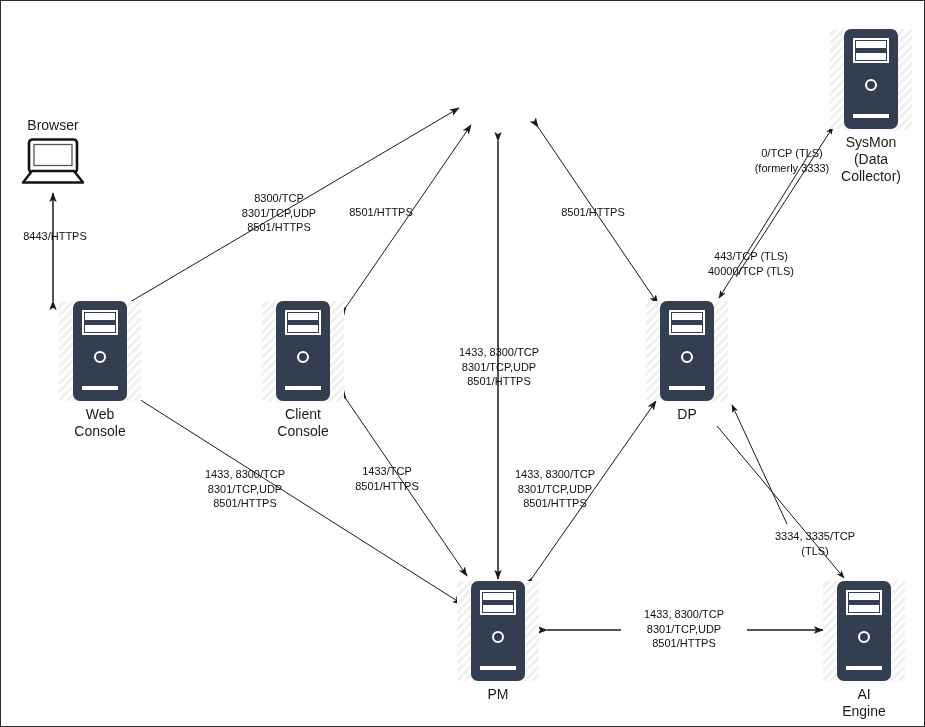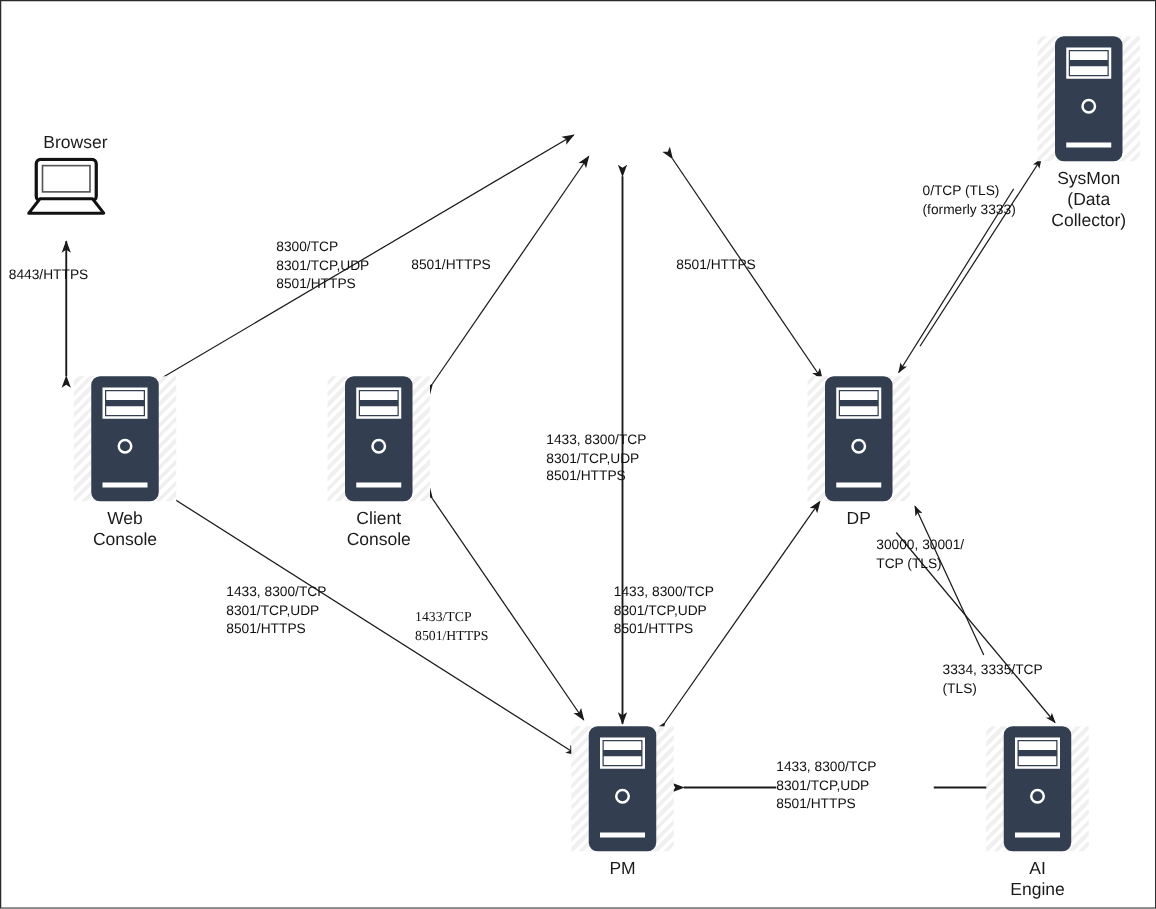--- a/index.html
+++ b/index.html
@@ -113,20 +113,21 @@
   .laptop-ico {
     position: relative;
     width: 66px;
     height: 47px;
   }
   .edge-label {
     position: absolute;
     font-size: 11px;
     line-height: 14.5px;
     color: #111111;
+    text-align: center;
     white-space: pre-line;
     background: transparent;
   }
 </style>
 </head>
 <body>
 
 <div id="canvas">
 
   <svg id="edge-layer" viewBox="0 0 925 727" xmlns="http://www.w3.org/2000/svg">
@@ -159,21 +160,21 @@
 
     <line x1="531" y1="577" x2="655" y2="400" stroke="#1a1a1a" stroke-width="1" marker-end="url(#ah)" marker-start="url(#ah)"></line>
 
     <line x1="716" y1="425" x2="843" y2="577" stroke="#1a1a1a" stroke-width="1" marker-end="url(#ahs)"></line>
 
     <line x1="786" y1="523" x2="731" y2="404" stroke="#1a1a1a" stroke-width="1" marker-end="url(#ahs)"></line>
 
     <line x1="546" y1="629" x2="822" y2="629" stroke="#1a1a1a" stroke-width="1.5" marker-end="url(#ah)" marker-start="url(#ah)"></line>
   </svg>
 
-  <div class="node" style="left:19px; top:104px; width:66px;align-items:flex-end;">
+  <div class="node" style="left:19px; top:116px; width:66px;">
     <div class="node-label above">Browser</div>
     <div class="laptop-ico">
       <svg viewBox="0 0 66 47" width="66" height="47" xmlns="http://www.w3.org/2000/svg">
         <rect x="9" y="1.5" width="48" height="33" rx="3.5" fill="#ffffff" stroke="#121212" stroke-width="2.6"></rect>
         <rect x="14" y="6.5" width="38" height="21" fill="#ffffff" stroke="#555555" stroke-width="1.3"></rect>
         <rect x="13" y="33" width="40" height="6" fill="#121212"></rect>
         <path d="M3 44.5 L12 33 L54 33 L63 44.5 Z" fill="#ffffff" stroke="#121212" stroke-width="2.4" stroke-linejoin="round"></path>
       </svg>
     </div>
   </div>
@@ -236,64 +237,64 @@
       <div class="server-hatch"></div>
       <div class="server-body">
         <div class="bar-frame"></div>
         <div class="sv-circle"></div>
         <div class="sv-footbar"></div>
       </div>
     </div>
     <div class="node-label">PM</div>
   </div>
 
-  <div class="node" style="left:809px; top:580px; width:40px;">
+  <div class="node" style="left:843px; top:580px; width:40px;">
     <div class="server-ico">
       <div class="server-hatch"></div>
       <div class="server-body">
         <div class="bar-frame"></div>
         <div class="sv-circle"></div>
         <div class="sv-footbar"></div>
       </div>
     </div>
     <div class="node-label">AI Engine</div>
   </div>
 
-  <div class="edge-label" style="left:6px; top:212px; width:96px;">8443/HTTPS</div>
+  <div class="edge-label" style="left:6px; top:228px; width:96px;">8443/HTTPS</div>
 
   <div class="edge-label" style="left:220px; top:190px; width:116px;">8300/TCP
 8301/TCP,UDP
 8501/HTTPS</div>
 
   <div class="edge-label" style="left:328px; top:204px; width:104px;">8501/HTTPS</div>
 
   <div class="edge-label" style="left:540px; top:204px; width:104px;">8501/HTTPS</div>
 
   <div class="edge-label" style="left:436px; top:344px; width:124px;">1433, 8300/TCP
 8301/TCP,UDP
 8501/HTTPS</div>
 
   <div class="edge-label" style="left:737px; top:145px; width:108px;">0/TCP (TLS)
 (formerly 3333)</div>
 
+  <div class="edge-label" style="left:691px; top:248px; width:118px;">443/TCP (TLS)
+40000/TCP (TLS)</div>
 
   <div class="edge-label" style="left:180px; top:466px; width:128px;">1433, 8300/TCP
 8301/TCP,UDP
 8501/HTTPS</div>
 
-  <div class="edge-label" style="left:331px; top:486px; width:110px;font-family:Liberation Serif, serif;">1433/TCP
+  <div class="edge-label" style="left:331px; top:463px; width:110px;">1433/TCP
 8501/HTTPS</div>
 
   <div class="edge-label" style="left:490px; top:466px; width:128px;">1433, 8300/TCP
 8301/TCP,UDP
 8501/HTTPS</div>
 
   <div class="edge-label" style="left:753px; top:528px; width:122px;">3334, 3335/TCP
 (TLS)</div>
 
-  <div class="edge-label" style="left:700px; top:428px; width:112px;">30000, 30001/
-TCP (TLS)</div>
 
   <div class="edge-label" style="left:620px; top:606px; width:126px; background:#ffffff;">1433, 8300/TCP
 8301/TCP,UDP
 8501/HTTPS</div>
 
 </div>
 
 </body></html>

